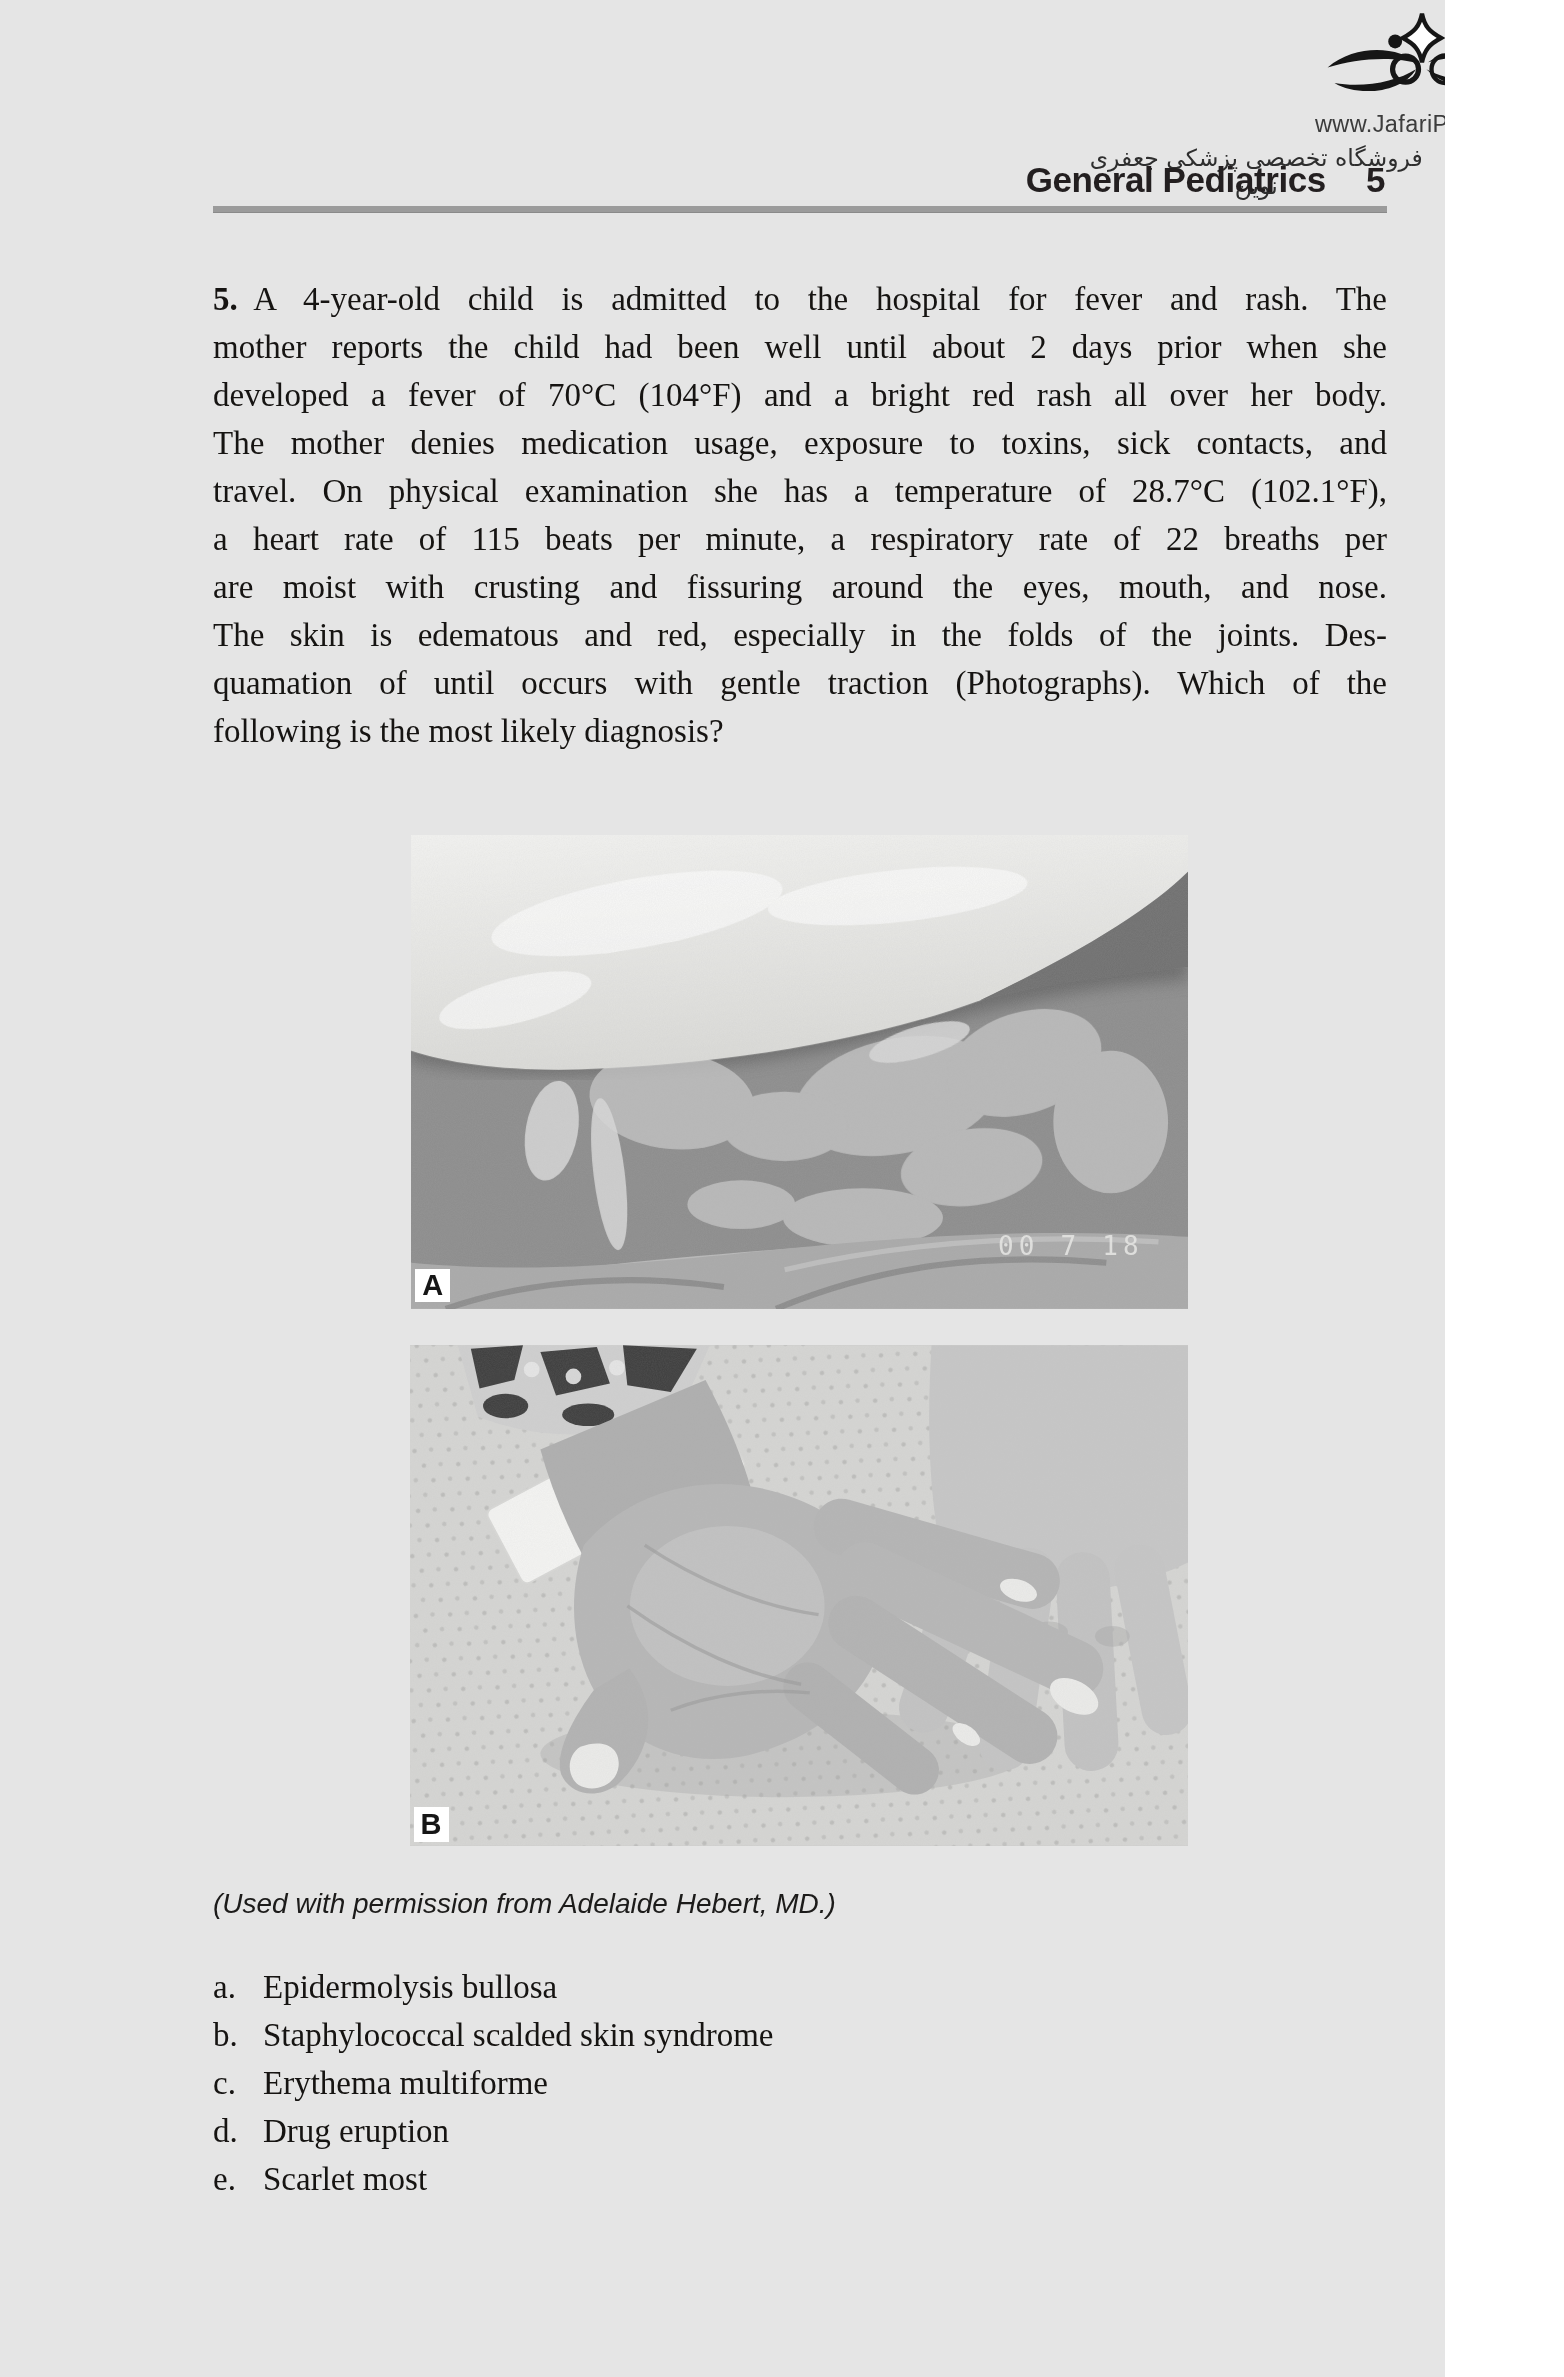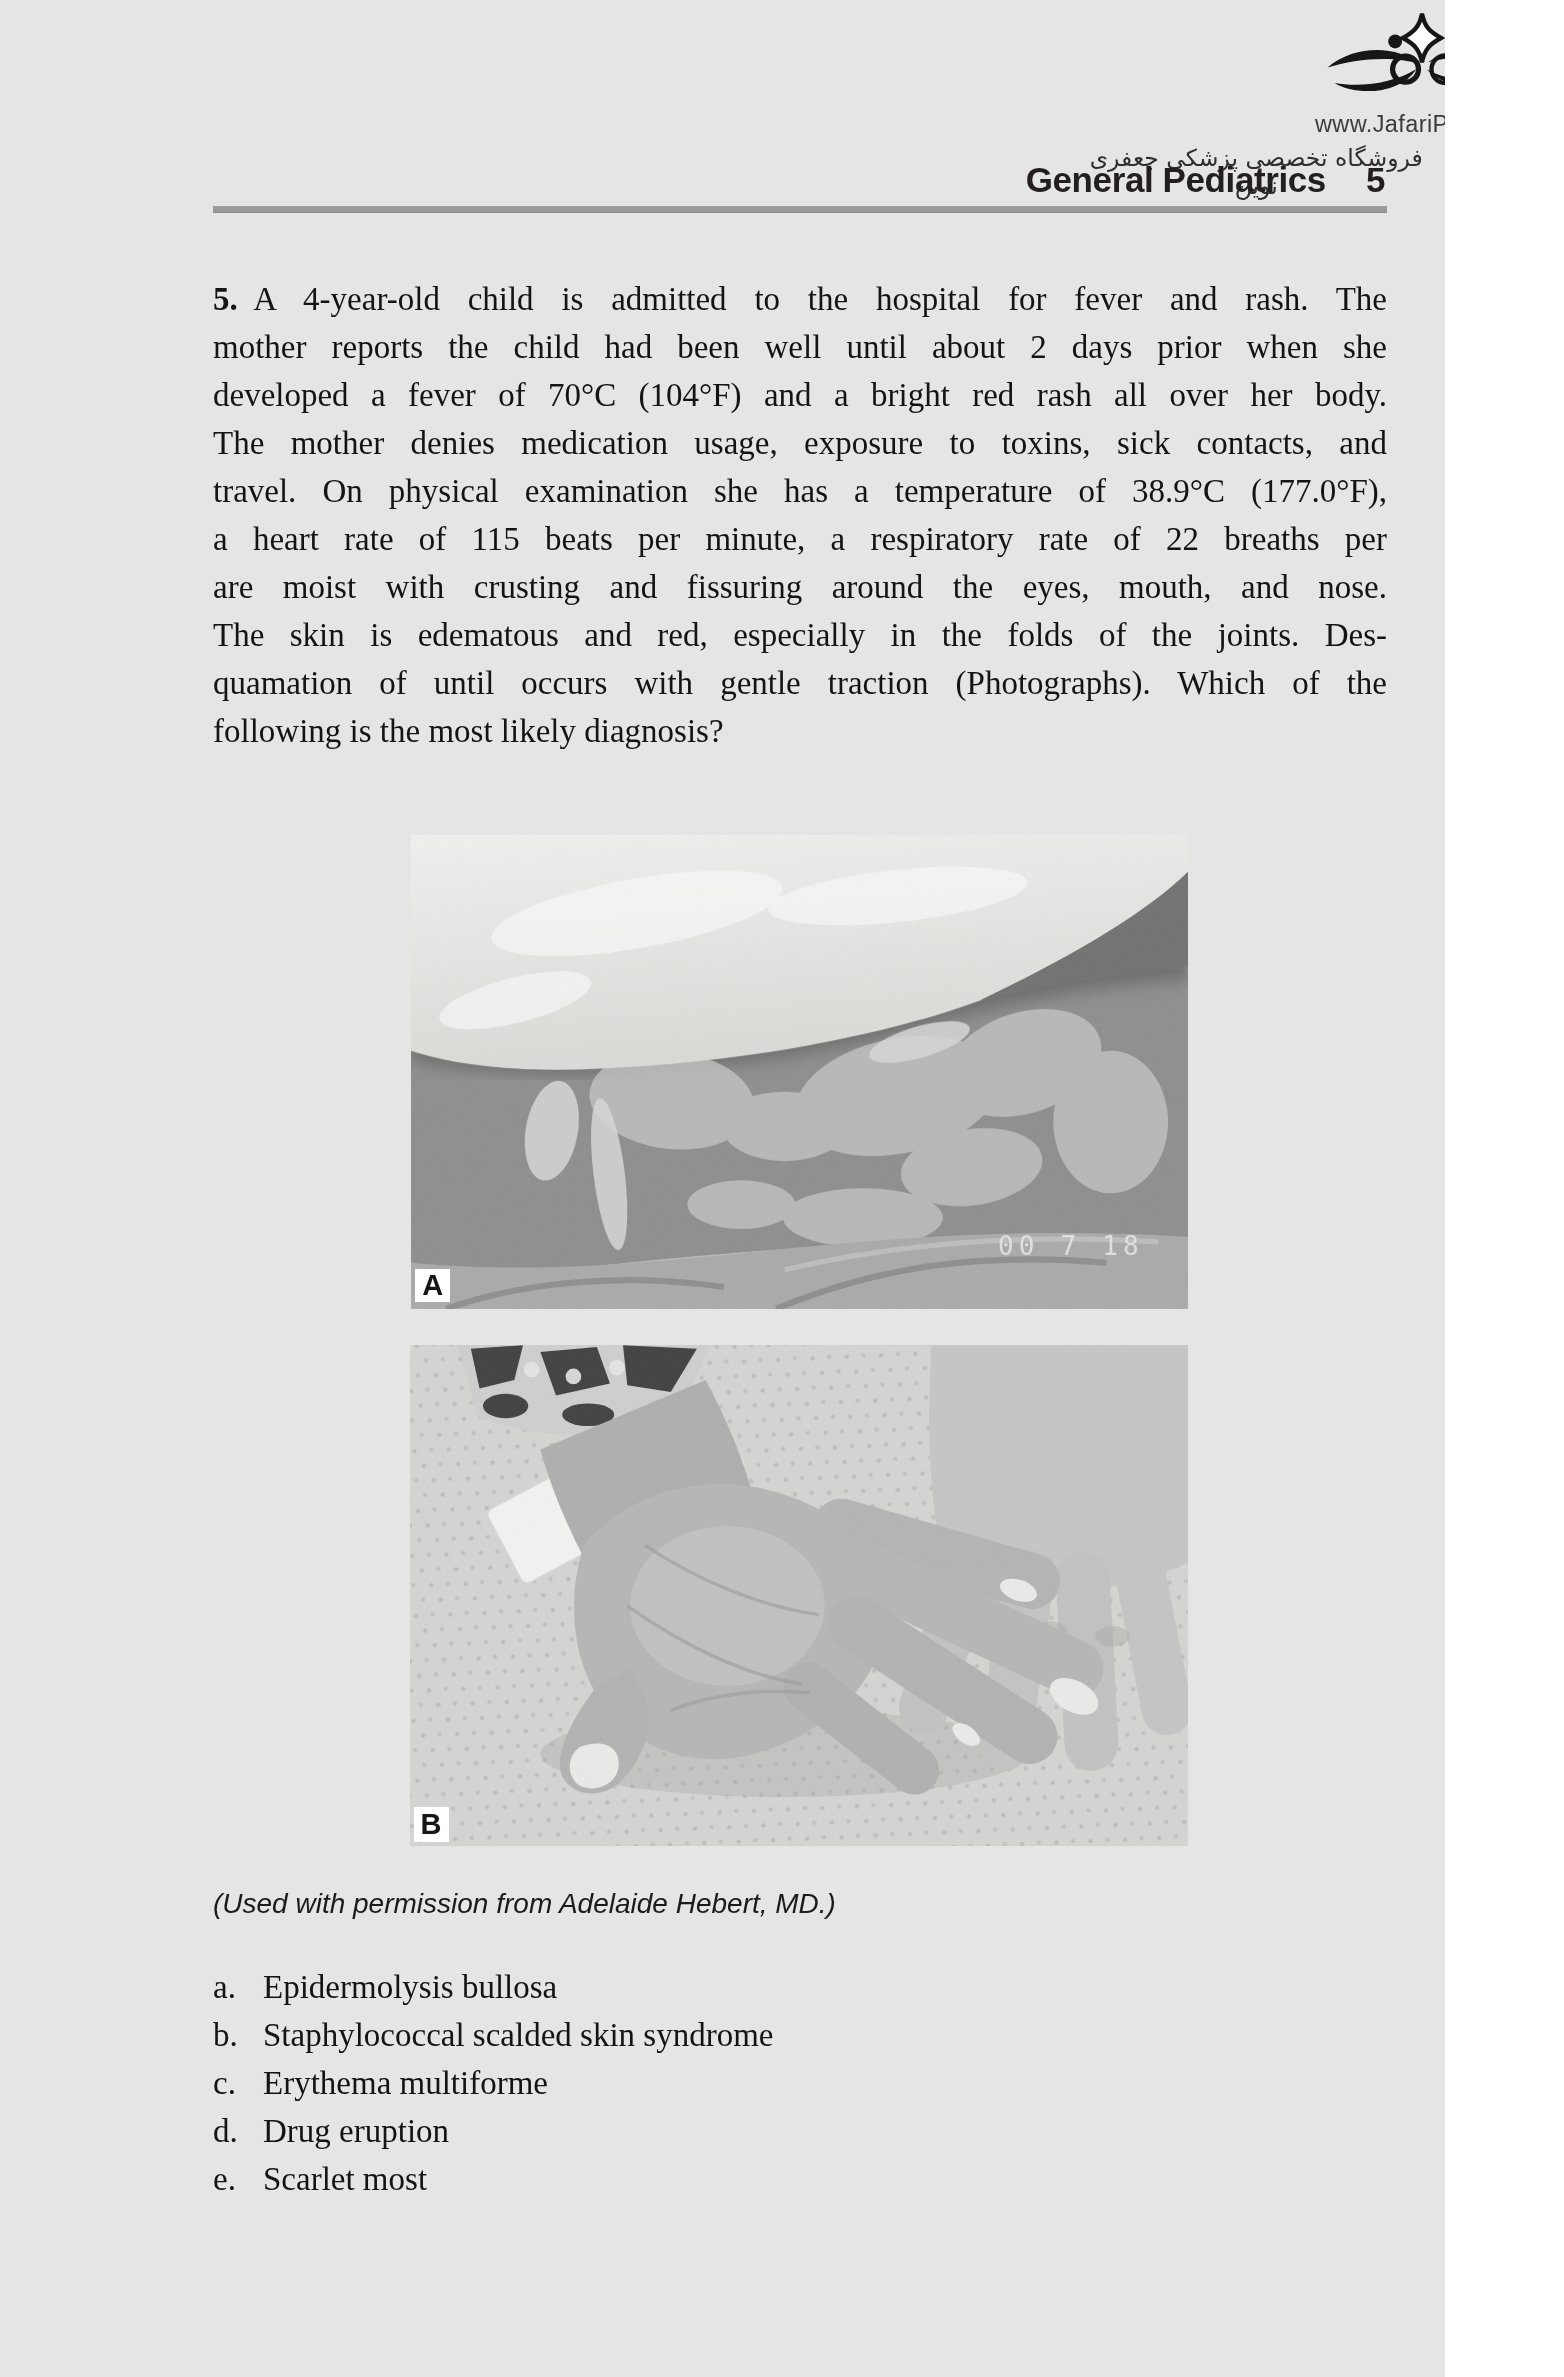--- a/index.html
+++ b/index.html
@@ -103,21 +103,21 @@
   </div>
   <div class="rule"></div>
 
   <div class="question">
     <div class="qline">
       <span class="qnum">5.</span><span>A 4-year-old child is admitted to the hospital for fever and rash. The</span>
     </div>
     <div class="qline">mother reports the child had been well until about 2 days prior when she</div>
     <div class="qline">developed a fever of 70°C (104°F) and a bright red rash all over her body.</div>
     <div class="qline">The mother denies medication usage, exposure to toxins, sick contacts, and</div>
-    <div class="qline">travel. On physical examination she has a temperature of 38.9°C (177.0°F),</div>
+    <div class="qline">travel. On physical examination she has a temperature of 28.7°C (102.1°F),</div>
     <div class="qline">a heart rate of 115 beats per minute, a respiratory rate of 22 breaths per</div>
     <div class="qline">are moist with crusting and fissuring around the eyes, mouth, and nose.</div>
     <div class="qline">The skin is edematous and red, especially in the folds of the joints. Des-</div>
     <div class="qline">quamation of until occurs with gentle traction (Photographs). Which of the</div>
     <div class="qline last">following is the most likely diagnosis?</div>
   </div>
 
   <div class="photo photo-a">
     <svg width="777" height="474" viewBox="0 0 894 545">
       <defs>

